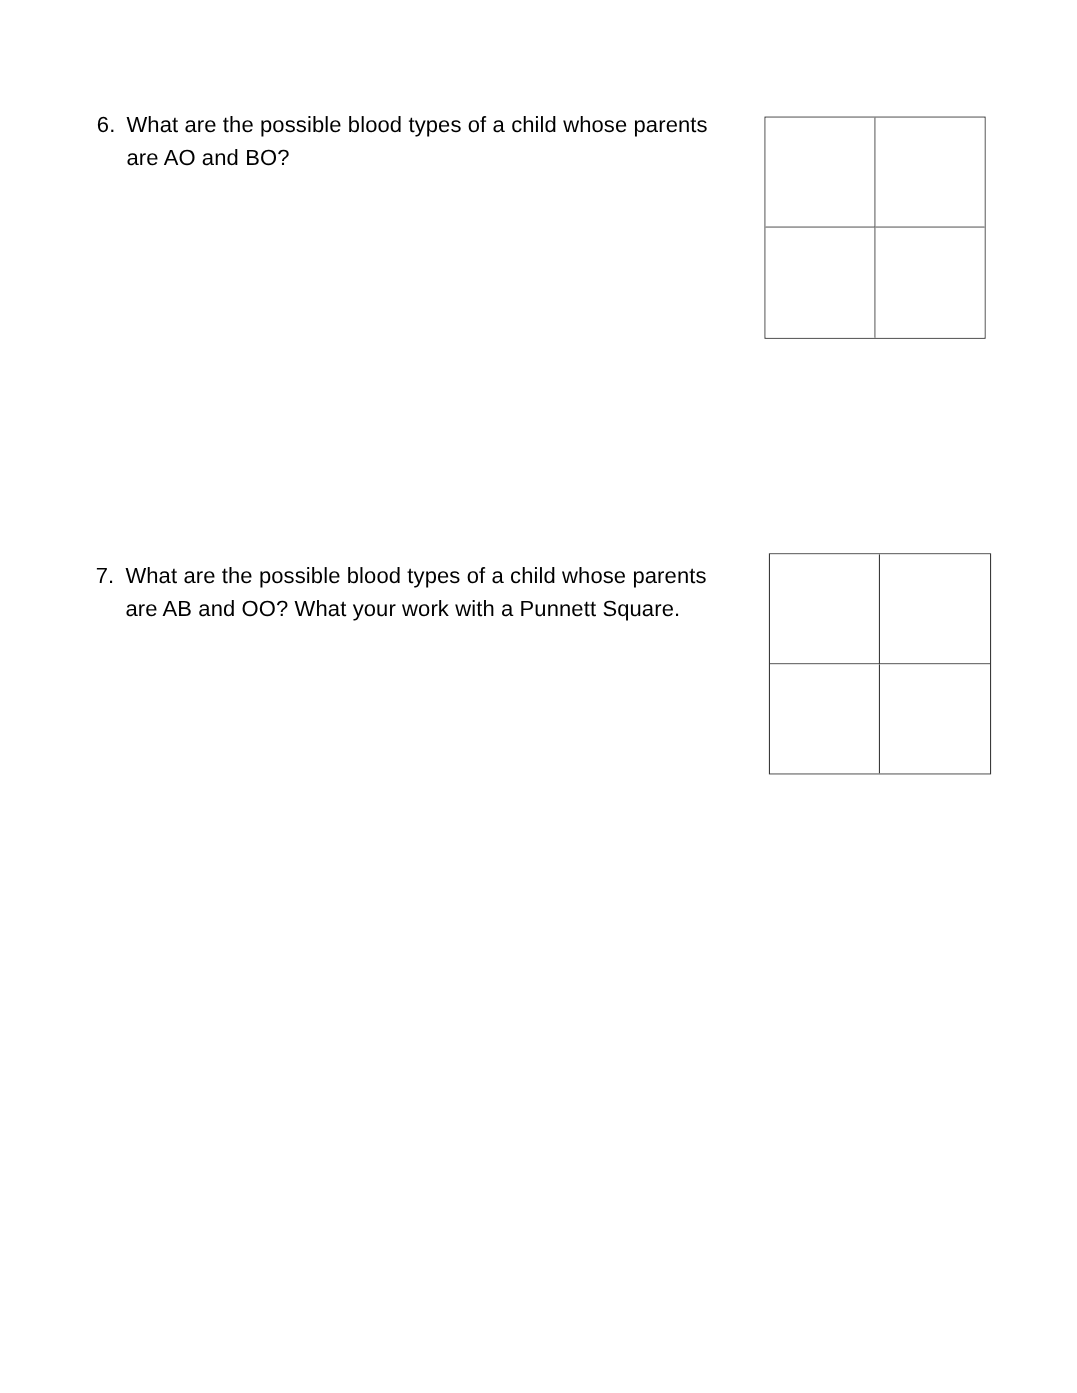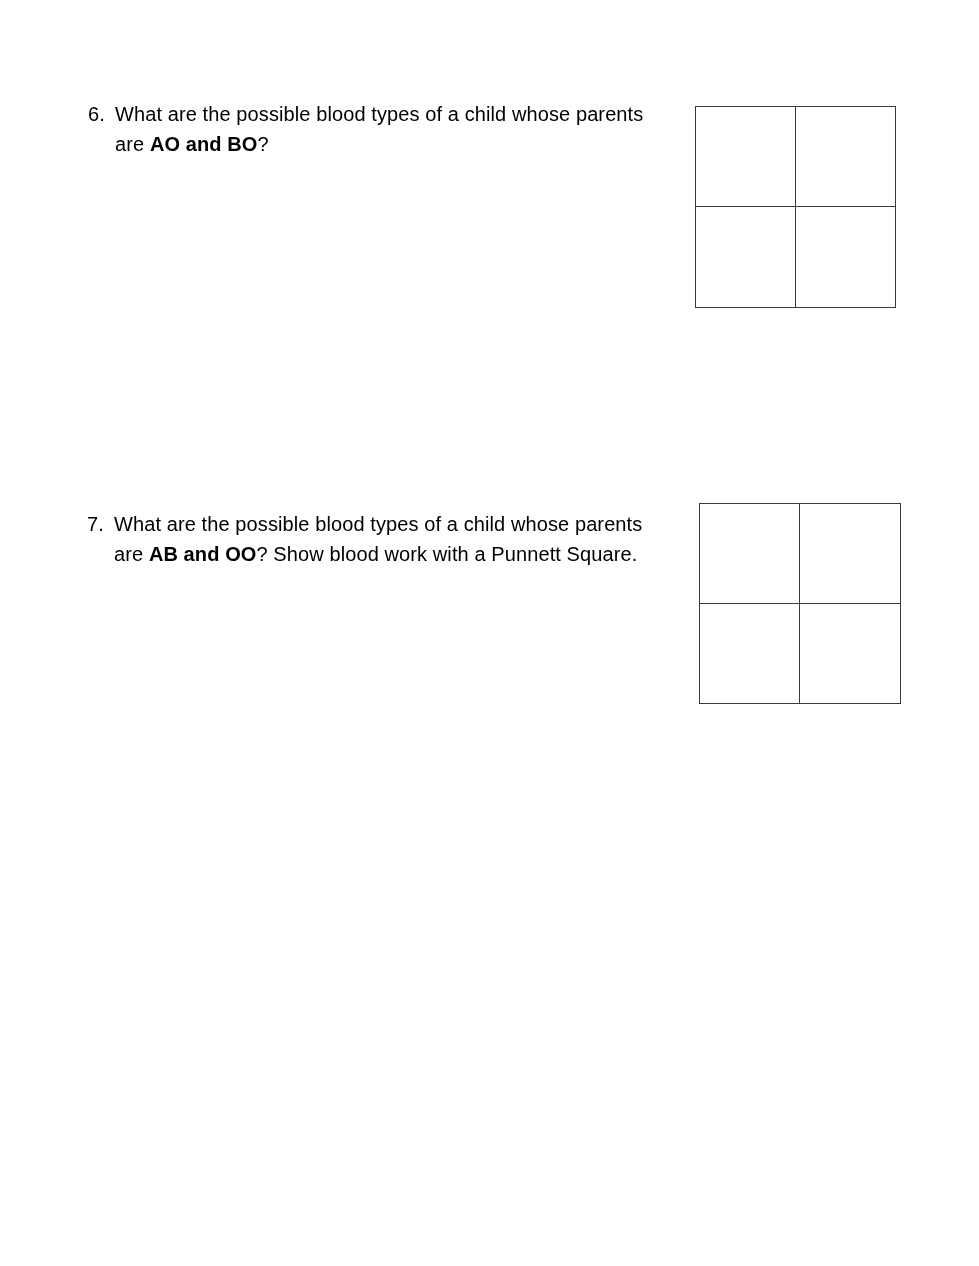--- a/index.html
+++ b/index.html
@@ -24,21 +24,21 @@
     letter-spacing: 0.1px;
   }
   .q-number {
     width: 27px;
     flex: 0 0 27px;
   }
   .q-text {
     max-width: 560px;
   }
   .q-text b {
-    font-weight: bold;
+    font-weight: normal;
   }
   .question-6 { left: 88px; top: 100px; }
   .question-7 { left: 87px; top: 510px; }
 
   .punnett {
     position: absolute;
     display: grid;
     grid-template-columns: 1fr 1fr;
     grid-template-rows: 1fr 1fr;
     box-sizing: border-box;
@@ -67,21 +67,21 @@
 
   <div class="punnett punnett-1">
     <div class="p-cell tl"></div>
     <div class="p-cell tr"></div>
     <div class="p-cell bl"></div>
     <div class="p-cell br"></div>
   </div>
 
   <div class="question question-7">
     <span class="q-number">7.</span>
-    <span class="q-text"><span>What are the possible blood types of a child whose parents</span><br><span>are </span><b>AB and OO</b><span>? Show blood work with a Punnett Square.</span></span>
+    <span class="q-text"><span>What are the possible blood types of a child whose parents</span><br><span>are </span><b>AB and OO</b><span>? What your work with a Punnett Square.</span></span>
   </div>
 
   <div class="punnett punnett-2">
     <div class="p-cell tl"></div>
     <div class="p-cell tr"></div>
     <div class="p-cell bl"></div>
     <div class="p-cell br"></div>
   </div>
 
 </div>

